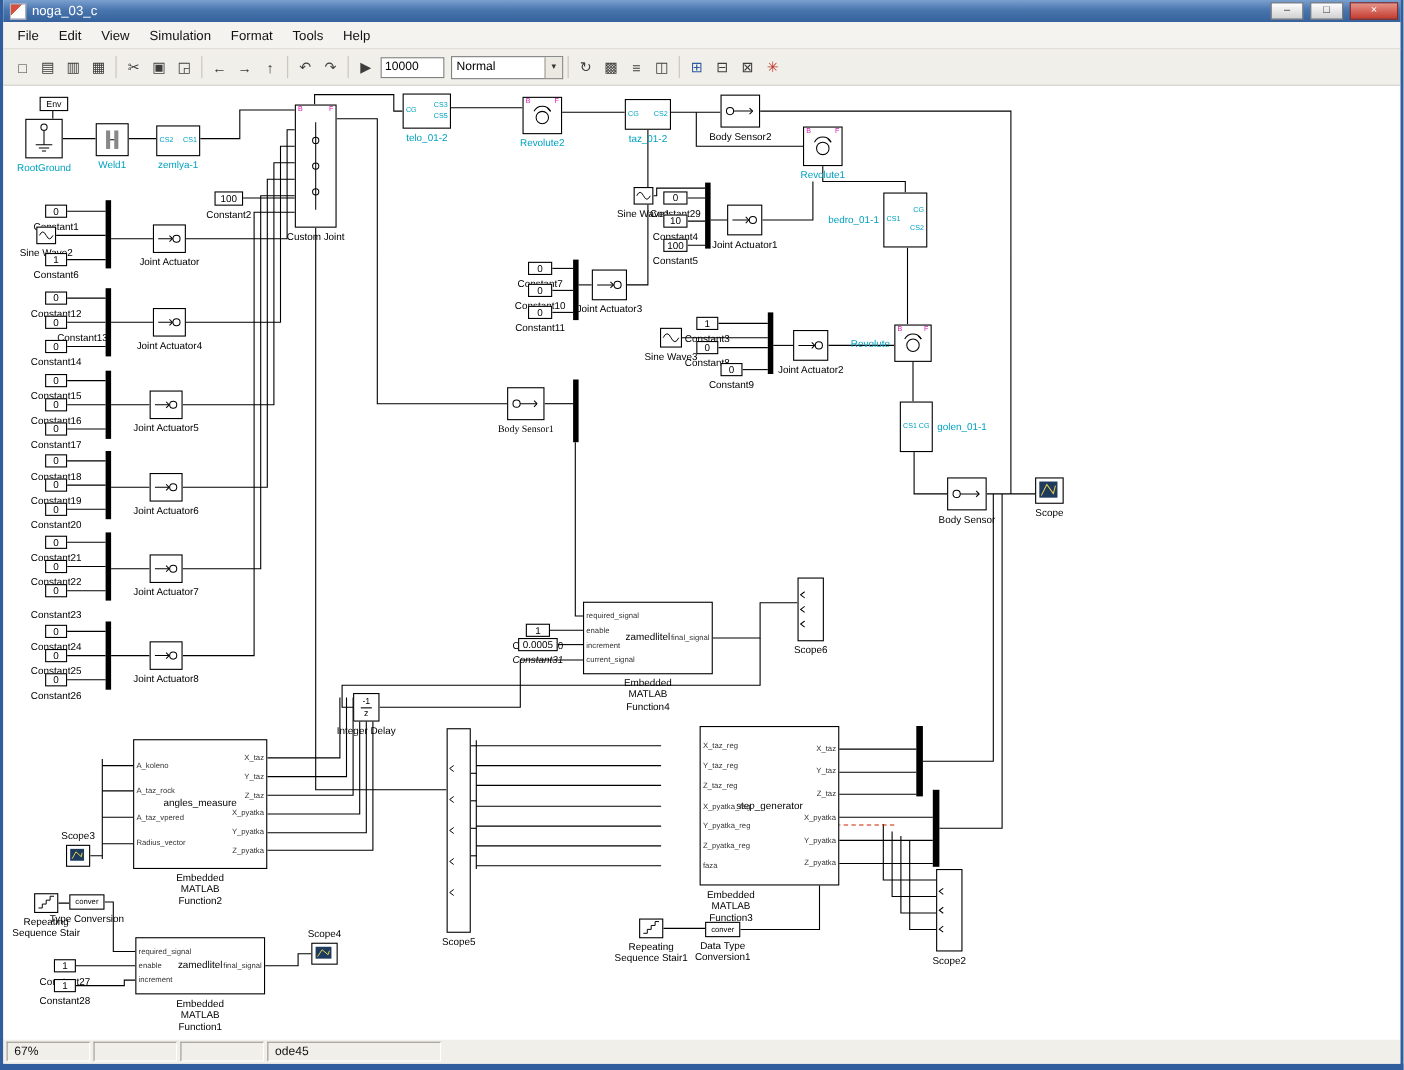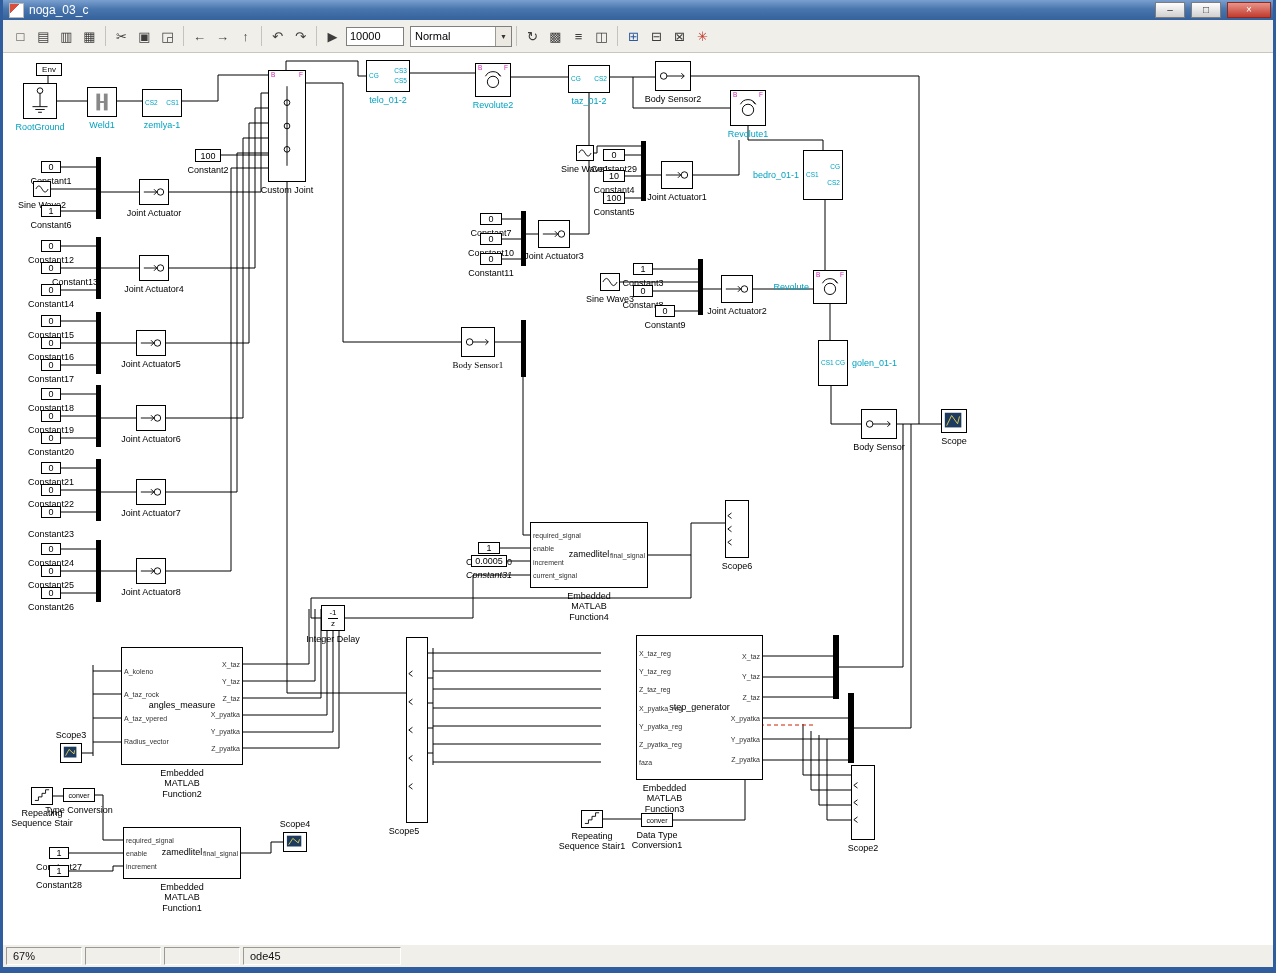--- a/index.html
+++ b/index.html
@@ -66,20 +66,29 @@
 
 <div class="window">
   <div class="titlebar">
     <span class="app-icon"></span>
     <span class="title-text">noga_03_c</span>
     <span class="tspacer"></span>
     <button class="winbtn">–</button>
     <button class="winbtn">□</button>
     <button class="winbtn close">×</button>
   </div>
+  <nav class="menubar">
+      <span class="menu-item">File</span>
+      <span class="menu-item">Edit</span>
+      <span class="menu-item">View</span>
+      <span class="menu-item">Simulation</span>
+      <span class="menu-item">Format</span>
+      <span class="menu-item">Tools</span>
+      <span class="menu-item">Help</span>
+    </nav>
   <div class="toolbar">
       <button class="tbtn">
         <span>□</span>
       </button>
       <button class="tbtn">
         <span>▤</span>
       </button>
       <button class="tbtn">
         <span>▥</span>
       </button>
@@ -699,21 +708,21 @@
       <div class="blabel" style="left: 292px; top: 766px; transform: translateX(-50%);">Scope4</div>
       <div class="blk k-scope-tall" style="left: 403px; top: 584px; width: 22px; height: 186px;">
         <svg width="20" height="184" viewBox="0 0 22 186" style="position:absolute;left:0;top:0">
           <polyline points="6,28 2,31 6,34" fill="none" stroke="#000"></polyline>
           <polyline points="6,59 2,62 6,65" fill="none" stroke="#000"></polyline>
           <polyline points="6,90 2,93 6,96" fill="none" stroke="#000"></polyline>
           <polyline points="6,121 2,124 6,127" fill="none" stroke="#000"></polyline>
           <polyline points="6,152 2,155 6,158" fill="none" stroke="#000"></polyline>
         </svg>
       </div>
-      <div class="blabel" style="left: 401px; top: 773px; transform: translateX(-50%);">Scope5</div>
+      <div class="blabel" style="left: 414px; top: 773px; transform: translateX(-50%);">Scope5</div>
       <div class="blk k-emf" style="left: 598px; top: 582px; width: 127px; height: 145px; margin-left: 35px;">
         <span class="emf-title">step_generator</span>
         <span class="port pl g" style="top: 14px;">X_taz_reg</span>
         <span class="port pl g" style="top: 32px;">Y_taz_reg</span>
         <span class="port pl g" style="top: 50px;">Z_taz_reg</span>
         <span class="port pl g" style="top: 69px;">X_pyatka_reg</span>
         <span class="port pl g" style="top: 87px;">Y_pyatka_reg</span>
         <span class="port pl g" style="top: 105px;">Z_pyatka_reg</span>
         <span class="port pl g" style="top: 123px;">faza</span>
         <span class="port pr g" style="top: 17px;">X_taz</span>

